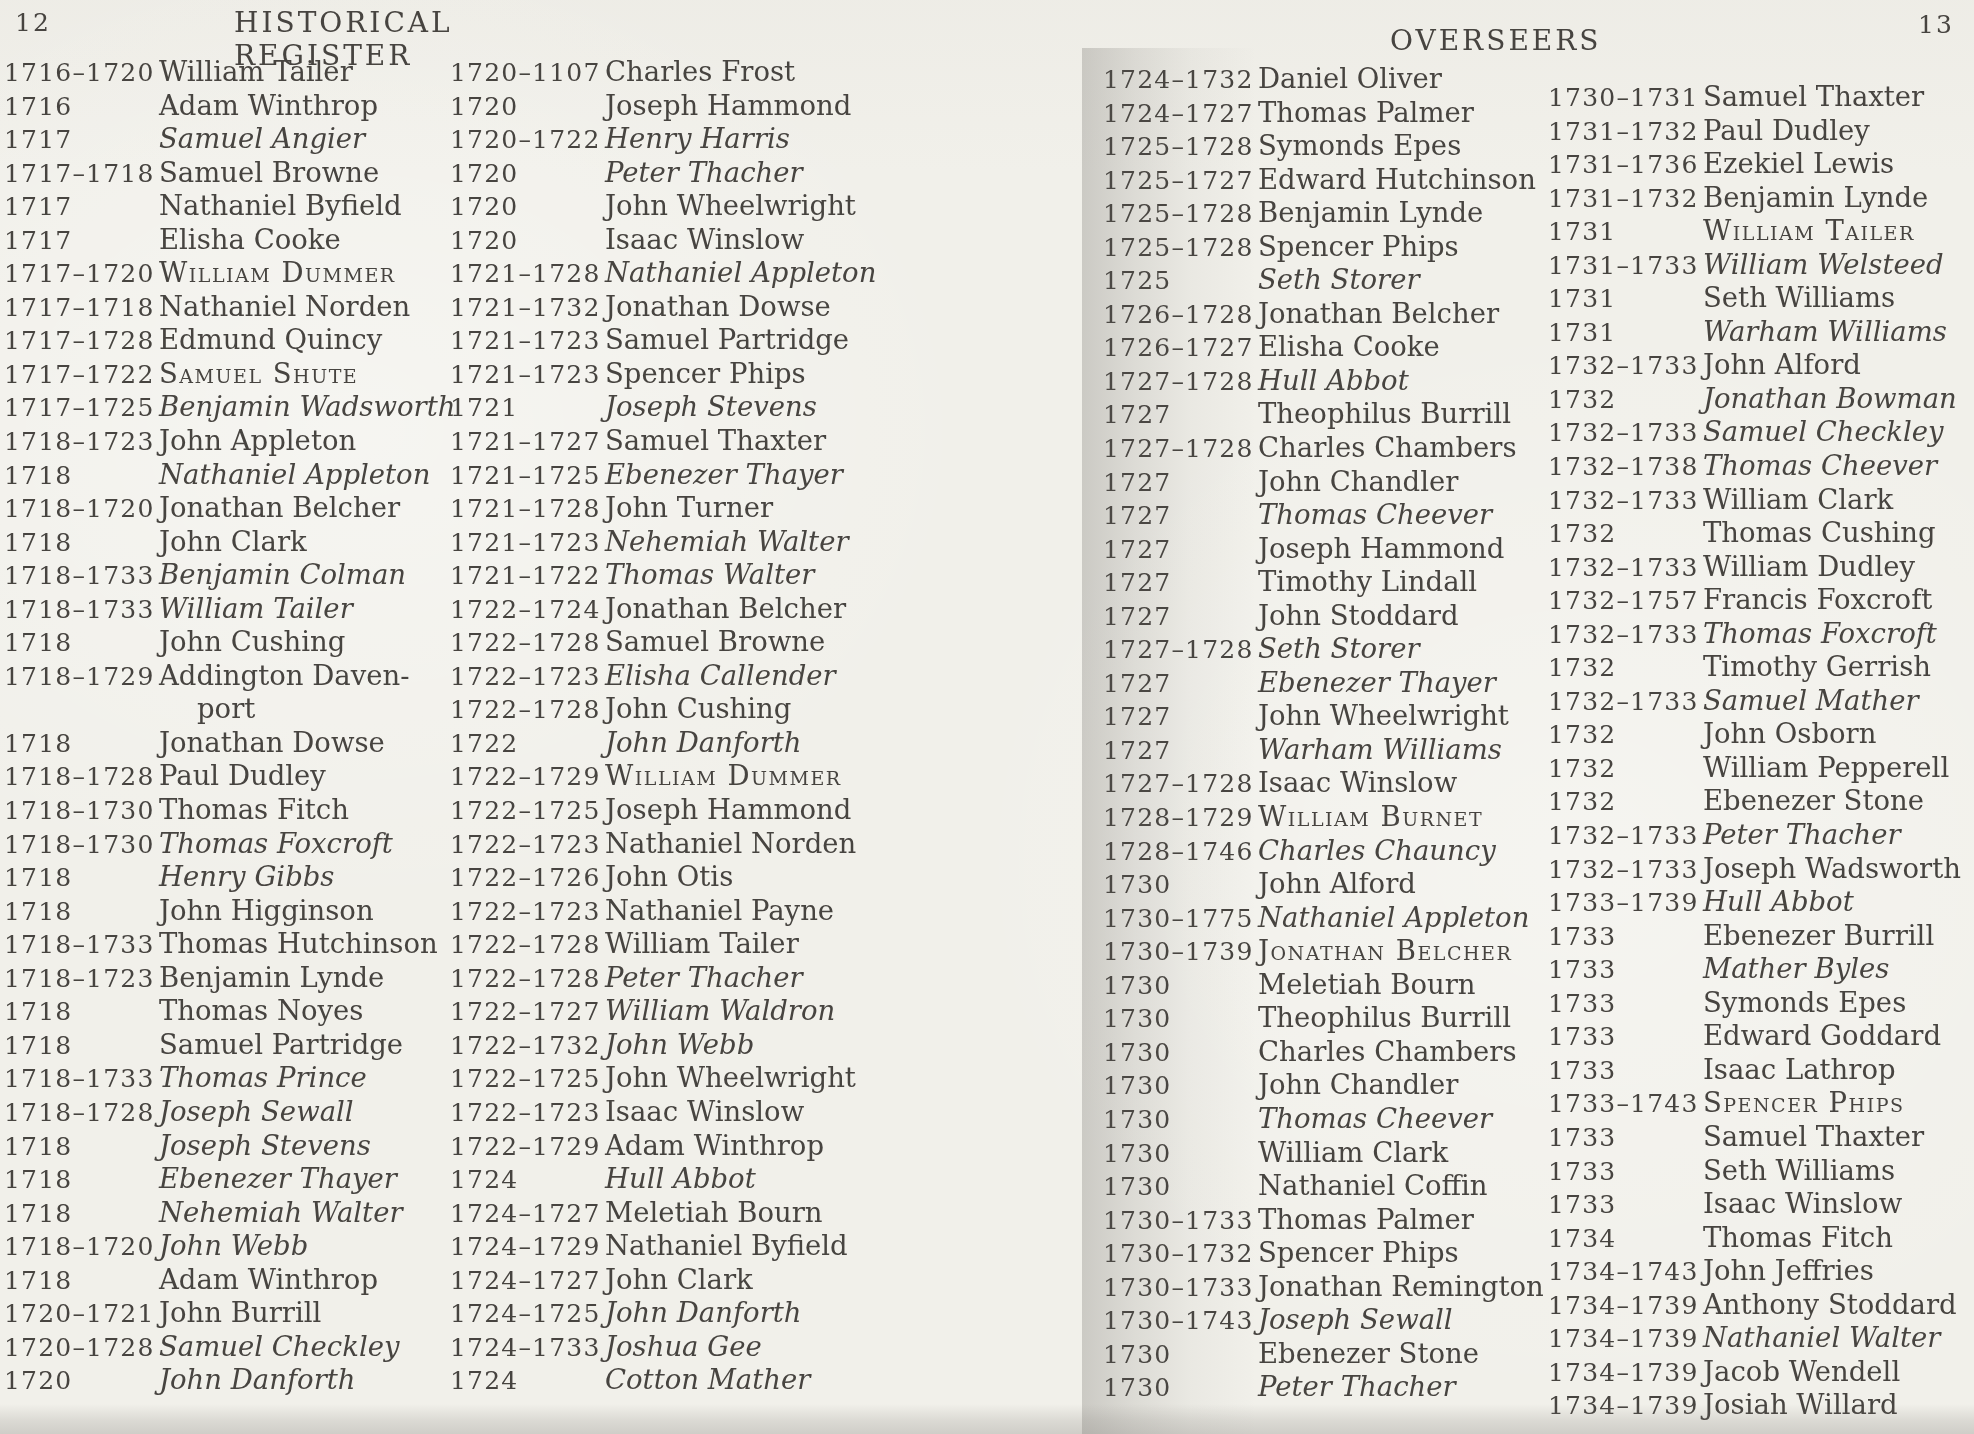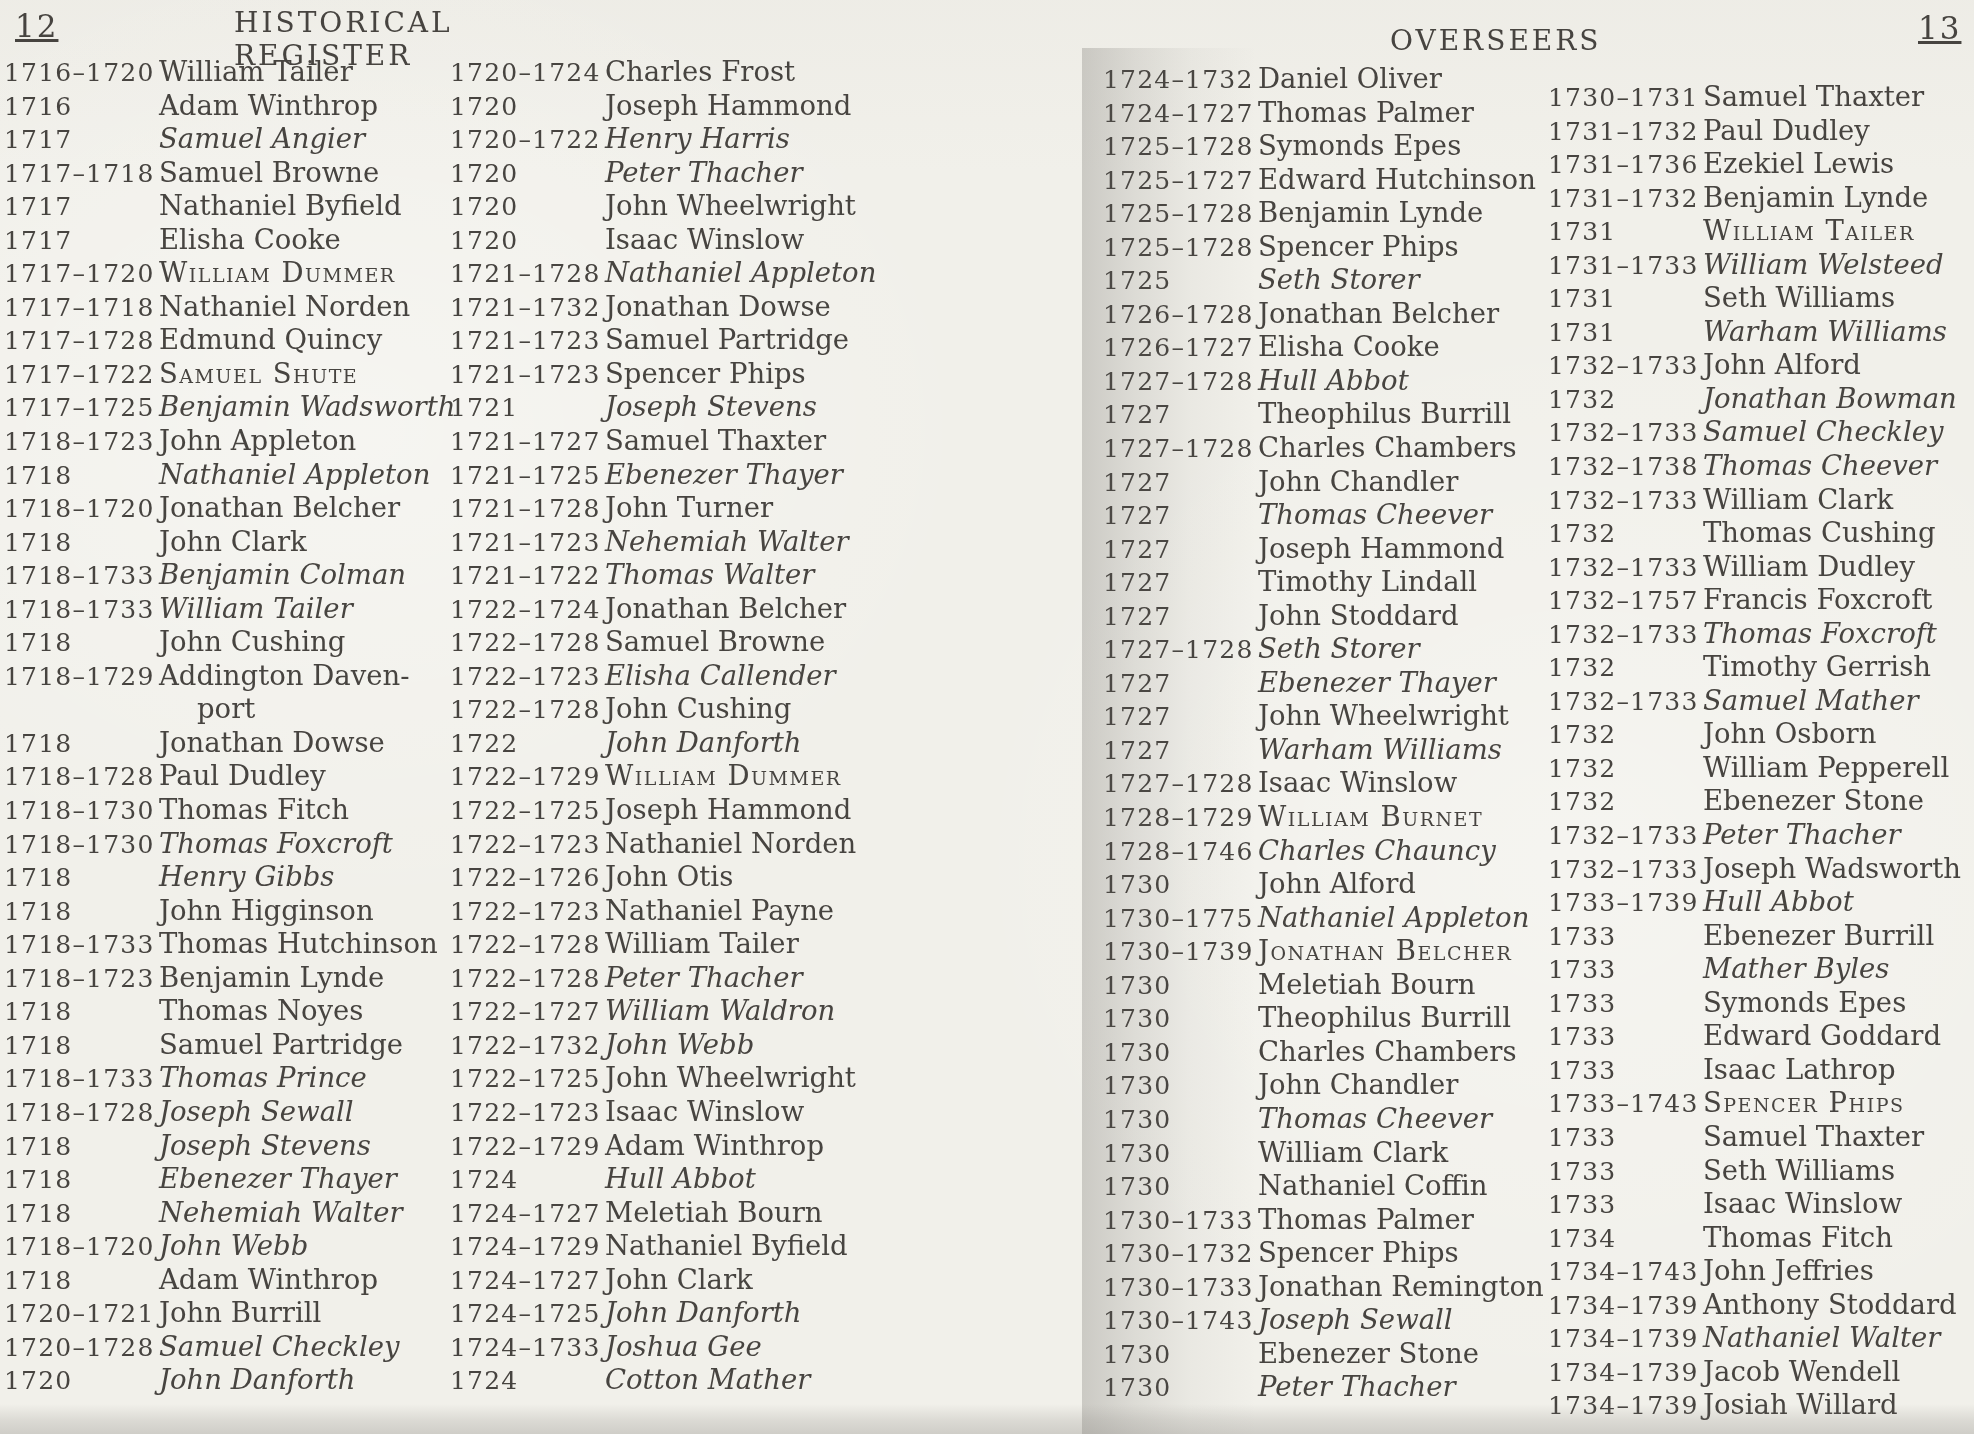--- a/index.html
+++ b/index.html
@@ -10,21 +10,21 @@
     color:#474440;
   }
   
   body::before{
     content:"";position:absolute;inset:0;pointer-events:none;
     background:
       radial-gradient(ellipse 900px 700px at 18% 30%, rgba(255,255,255,0.35), rgba(255,255,255,0) 70%),
       radial-gradient(ellipse 900px 800px at 80% 60%, rgba(255,255,255,0.30), rgba(255,255,255,0) 70%),
       linear-gradient(180deg, rgba(210,206,198,0.10), rgba(210,206,198,0) 12%);
   }
-  .page-num{position:absolute;font-size:31px;letter-spacing:2px;text-decoration:underline;}
+  .page-num{position:absolute;font-size:25px;letter-spacing:2px;}
   .running-head{position:absolute;font-size:28px;letter-spacing:3px;word-spacing:12px;}
   .col{position:absolute;}
   .row{display:flex;align-items:baseline;height:33.55px;white-space:nowrap;}
   .years{flex:0 0 155px;width:155px;font-size:25px;letter-spacing:1.2px;}
   .name{font-size:27.5px;}
   .name.i{font-style:italic;text-align:right;}
   .name.sc{font-variant:small-caps;letter-spacing:1.5px;}
   .name.indent{margin-left:38px;}
   .gutter-shadow{
     position:absolute;left:1082px;top:48px;width:175px;height:1386px;pointer-events:none;
@@ -197,21 +197,21 @@
       <span class="years">1720–1728</span>
       <span class="name i">Samuel Checkley</span>
     </div>
     <div class="row">
       <span class="years">1720</span>
       <span class="name i">John Danforth</span>
     </div>
   </div>
 <div class="col" style="left:450px;top:55px;width:440px;">
     <div class="row">
-      <span class="years">1720–1724</span>
+      <span class="years">1720–1107</span>
       <span class="name">Charles Frost</span>
     </div>
     <div class="row">
       <span class="years">1720</span>
       <span class="name">Joseph Hammond</span>
     </div>
     <div class="row">
       <span class="years">1720–1722</span>
       <span class="name i">Henry Harris</span>
     </div>

